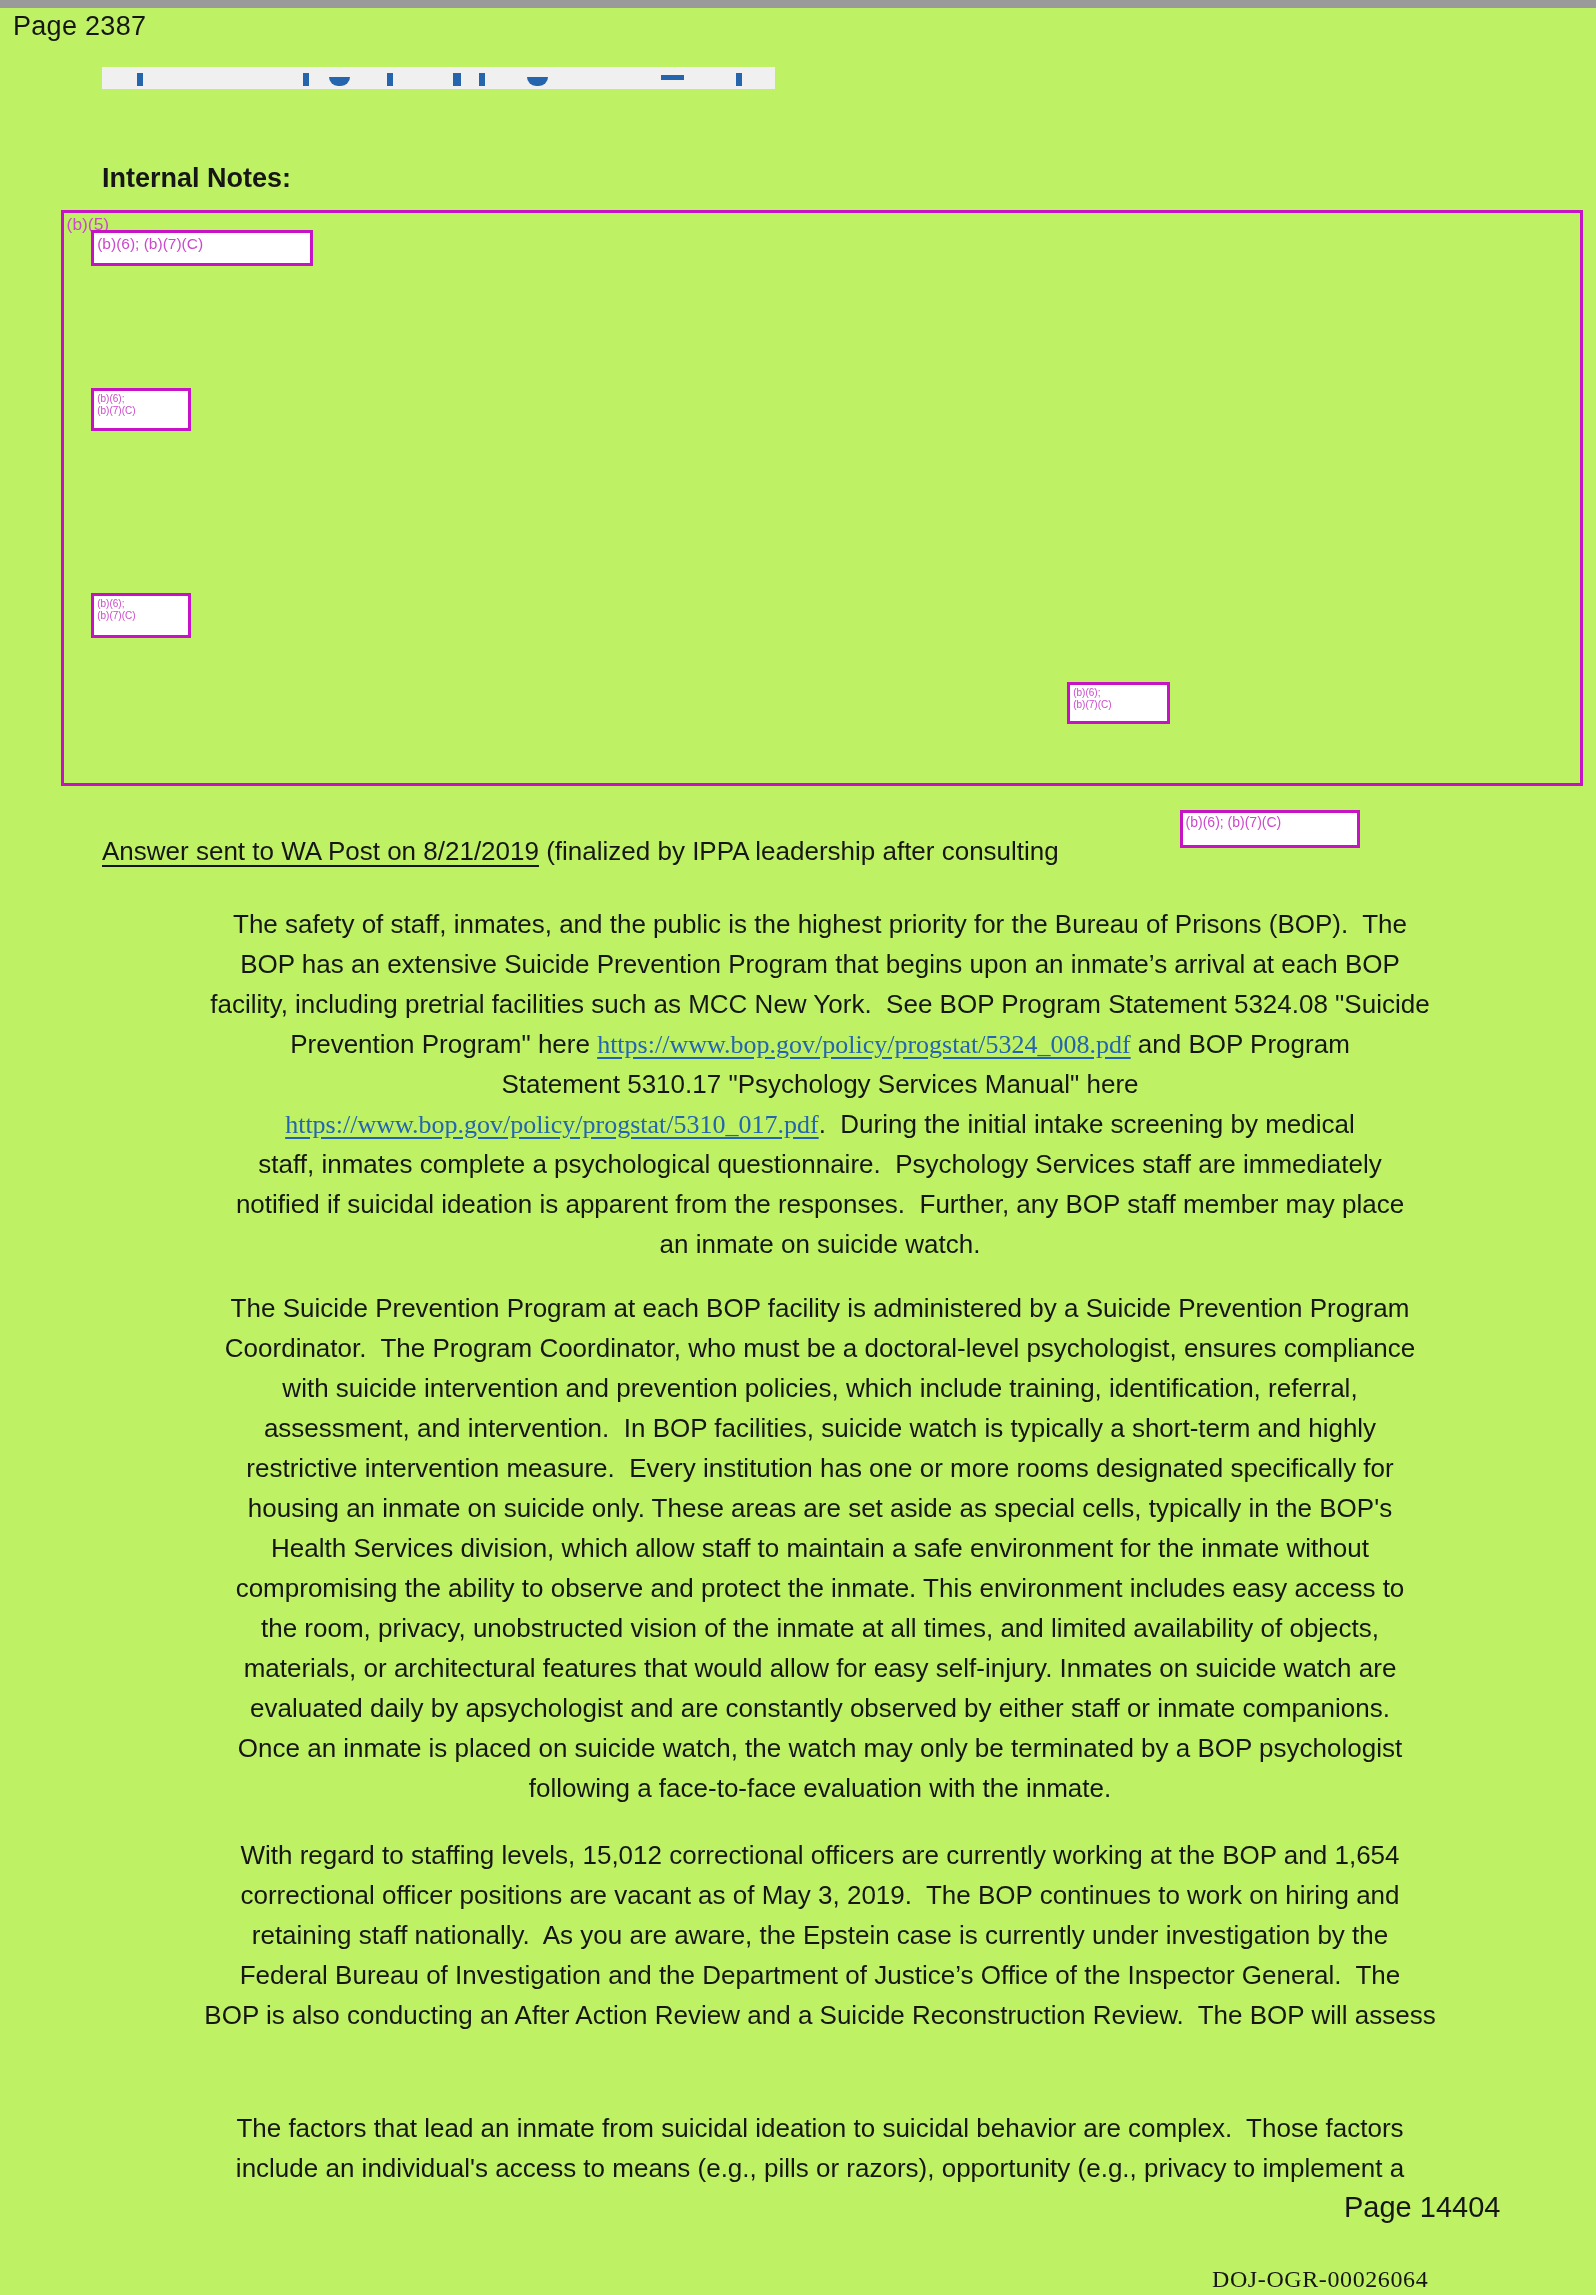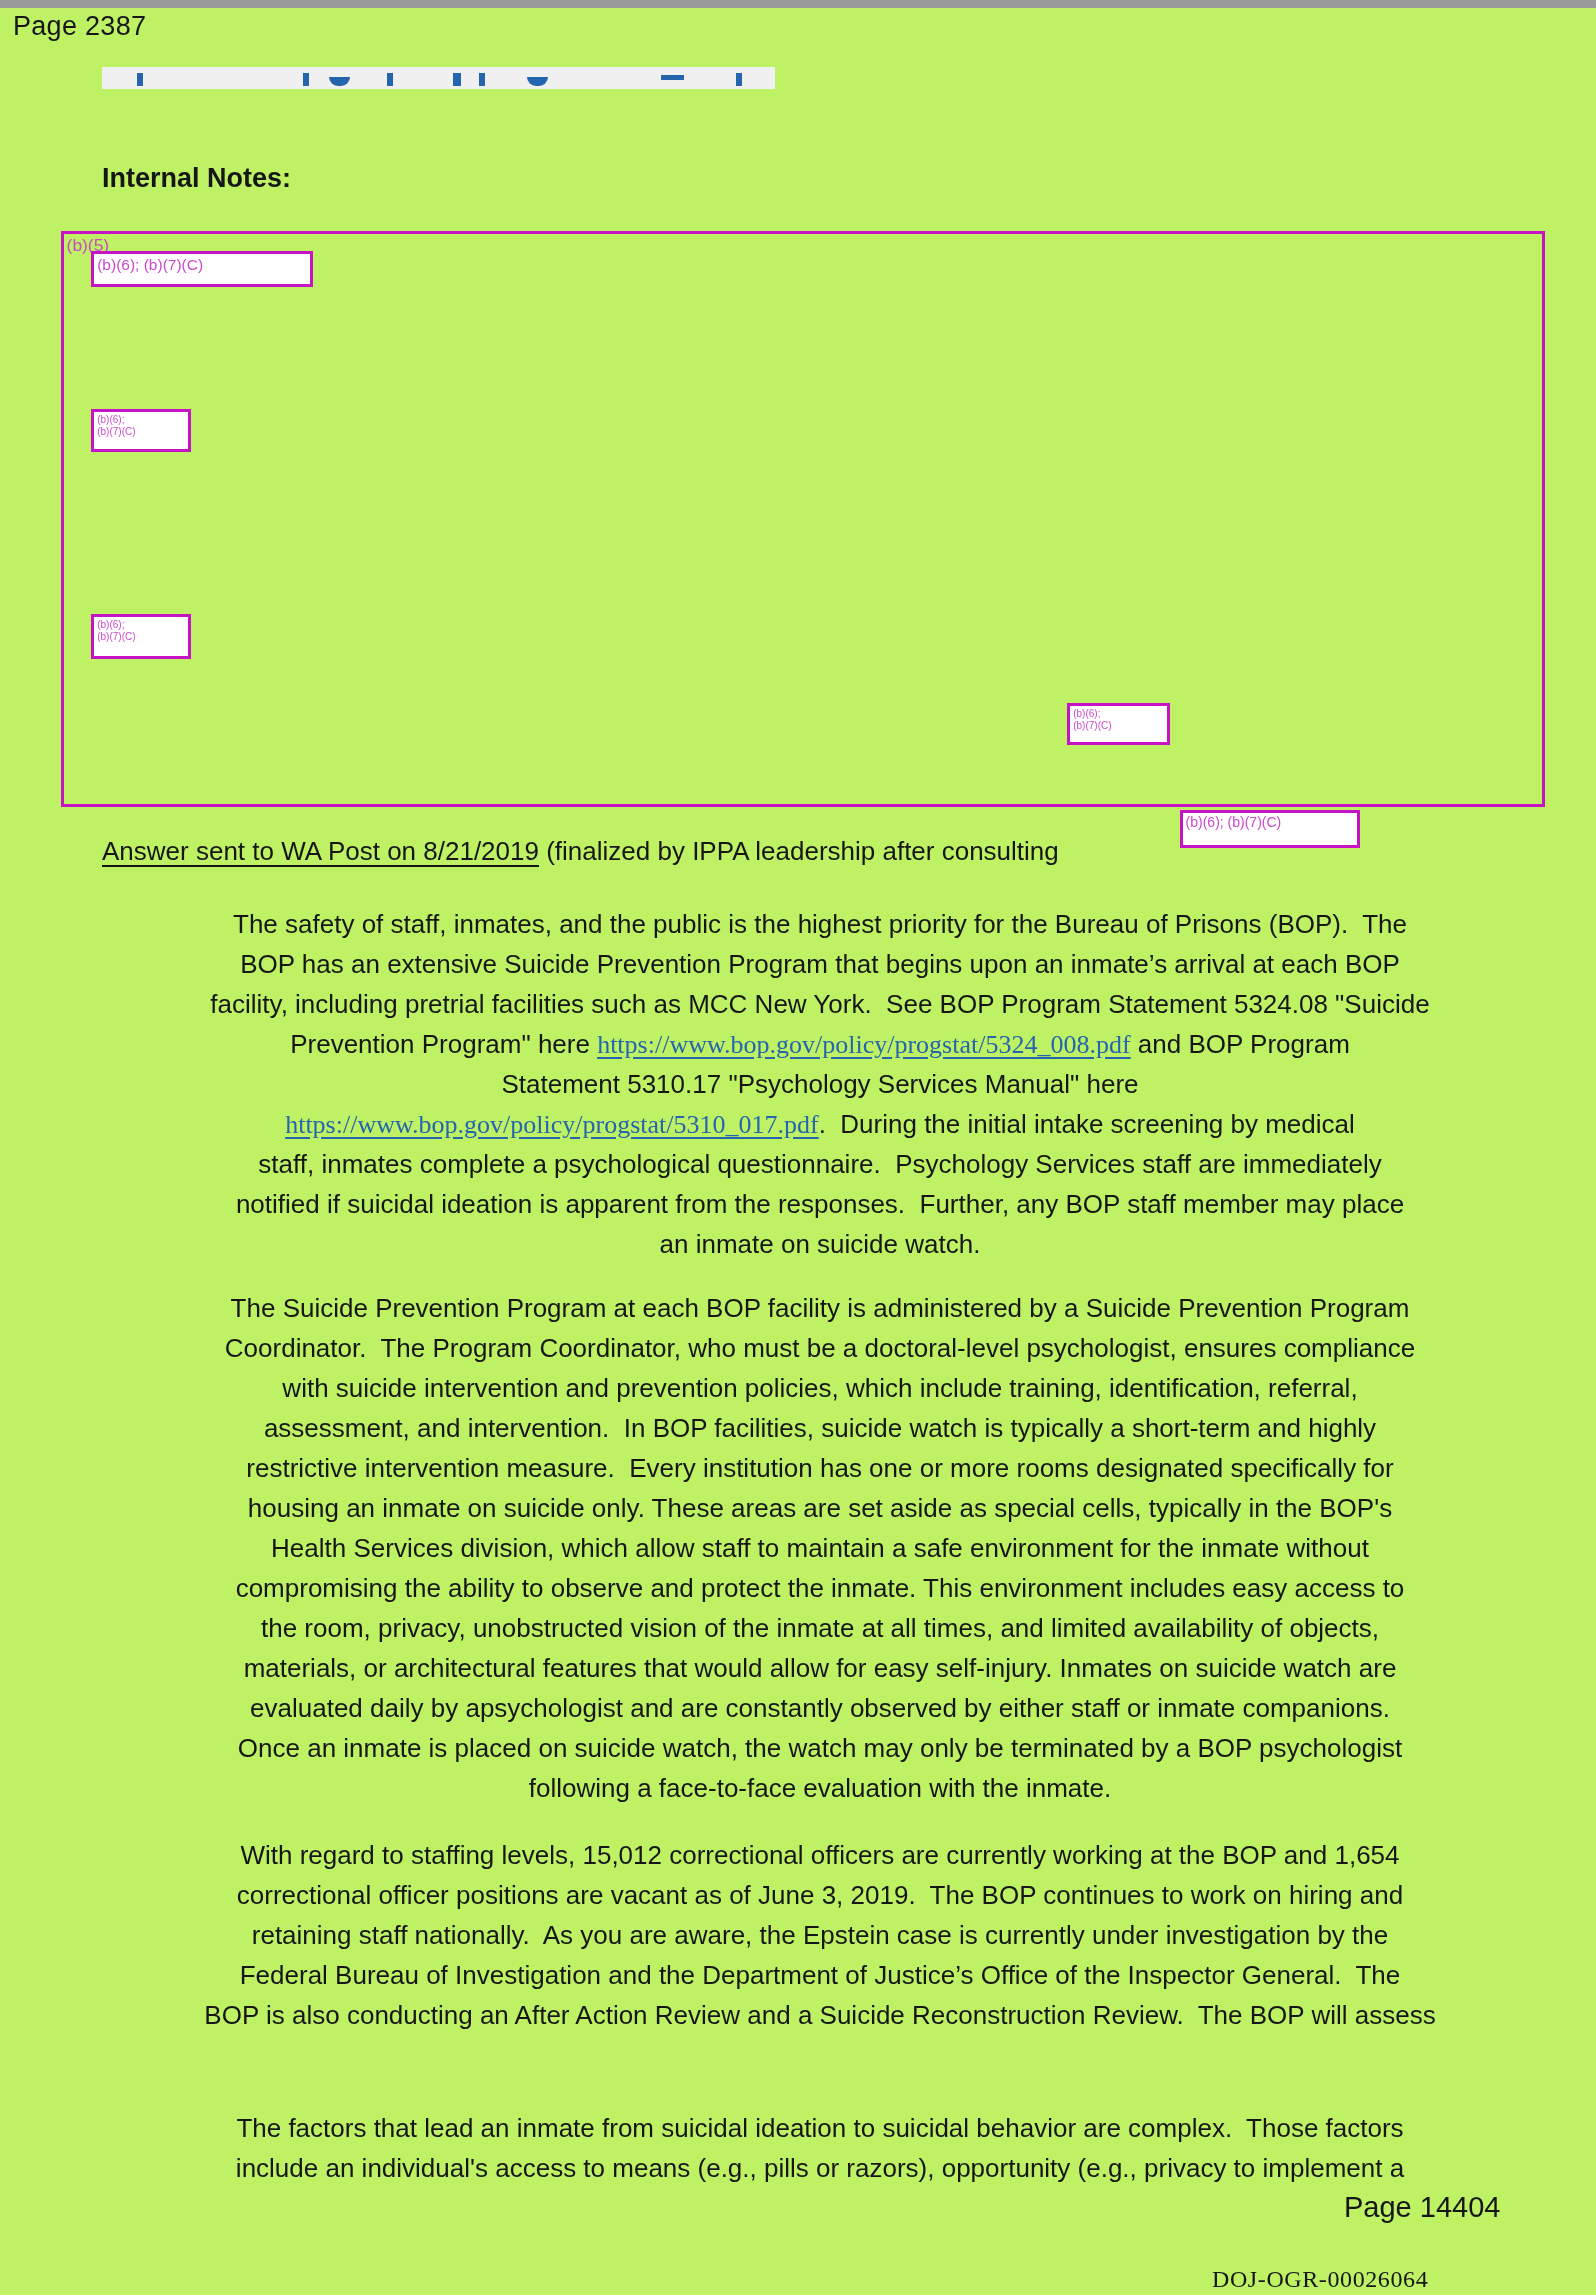--- a/index.html
+++ b/index.html
@@ -14,21 +14,21 @@
     font-family:"Liberation Sans","DejaVu Sans",sans-serif;color:var(--ink);
     overflow:hidden;margin:8px auto;
   }
   .pagenum-top{position:absolute;left:13px;top:2.6px;font-size:27px;letter-spacing:0.3px;}
   
   .clipped-band{position:absolute;left:102px;top:59px;width:673px;height:22px;background:#f0f0f0;}
   .mark{position:absolute;background:var(--link);}
   .mark.swoosh{border-radius:0 0 9px 9px;}
   .internal-notes{position:absolute;left:102px;top:155px;font-size:27px;font-weight:bold;margin:0;}
   
-  .big-redaction{position:absolute;left:61px;top:223px;width:1478px;height:570px;border:3.2px solid var(--red);background:transparent;}
+  .big-redaction{position:absolute;left:61px;top:202px;width:1478px;height:570px;border:3.2px solid var(--red);background:transparent;padding-left:38px;}
   .red-label{color:var(--red-label);font-size:10px;line-height:1.18;display:block;white-space:pre-line;}
   .big-label{position:absolute;left:2.6px;top:1.3px;font-size:17.4px;}
   .inner-box{position:absolute;border:3.9px solid var(--red);background:#fff;}
   .inner-box .red-label{padding:1.9px 3.2px;}
   .ib-1{left:27px;top:16.7px;width:216px;height:30px;}
   .ib-2{left:27px;top:175px;width:94px;height:37px;}
   .ib-3{left:27px;top:380px;width:94px;height:39px;}
   .ib-4{left:1003px;top:469px;width:97px;height:36px;}
   
   .answer-line{position:absolute;left:102px;top:828px;font-size:26px;white-space:pre;}
@@ -110,21 +110,21 @@
         <div class="tline"><span>Health Services division, which allow staff to maintain a safe environment for the inmate without</span></div>
         <div class="tline"><span>compromising the ability to observe and protect the inmate. This environment includes easy access to</span></div>
         <div class="tline"><span>the room, privacy, unobstructed vision of the inmate at all times, and limited availability of objects,</span></div>
         <div class="tline"><span>materials, or architectural features that would allow for easy self-injury. Inmates on suicide watch are</span></div>
         <div class="tline"><span>evaluated daily by apsychologist and are constantly observed by either staff or inmate companions.</span></div>
         <div class="tline"><span>Once an inmate is placed on suicide watch, the watch may only be terminated by a BOP psychologist</span></div>
         <div class="tline"><span>following a face-to-face evaluation with the inmate.</span></div>
       </div>
       <div class="para" style="top: 1827px;">
         <div class="tline"><span>With regard to staffing levels, 15,012 correctional officers are currently working at the BOP and 1,654</span></div>
-        <div class="tline"><span>correctional officer positions are vacant as of June 3, 2019.  The BOP continues to work on hiring and</span></div>
+        <div class="tline"><span>correctional officer positions are vacant as of May 3, 2019.  The BOP continues to work on hiring and</span></div>
         <div class="tline"><span>retaining staff nationally.  As you are aware, the Epstein case is currently under investigation by the</span></div>
         <div class="tline"><span>Federal Bureau of Investigation and the Department of Justice’s Office of the Inspector General.  The</span></div>
         <div class="tline"><span>BOP is also conducting an After Action Review and a Suicide Reconstruction Review.  The BOP will assess</span></div>
       </div>
       <div class="para" style="top: 2100px;">
         <div class="tline"><span>The factors that lead an inmate from suicidal ideation to suicidal behavior are complex.  Those factors</span></div>
         <div class="tline"><span>include an individual's access to means (e.g., pills or razors), opportunity (e.g., privacy to implement a</span></div>
       </div>
     </div>
 

